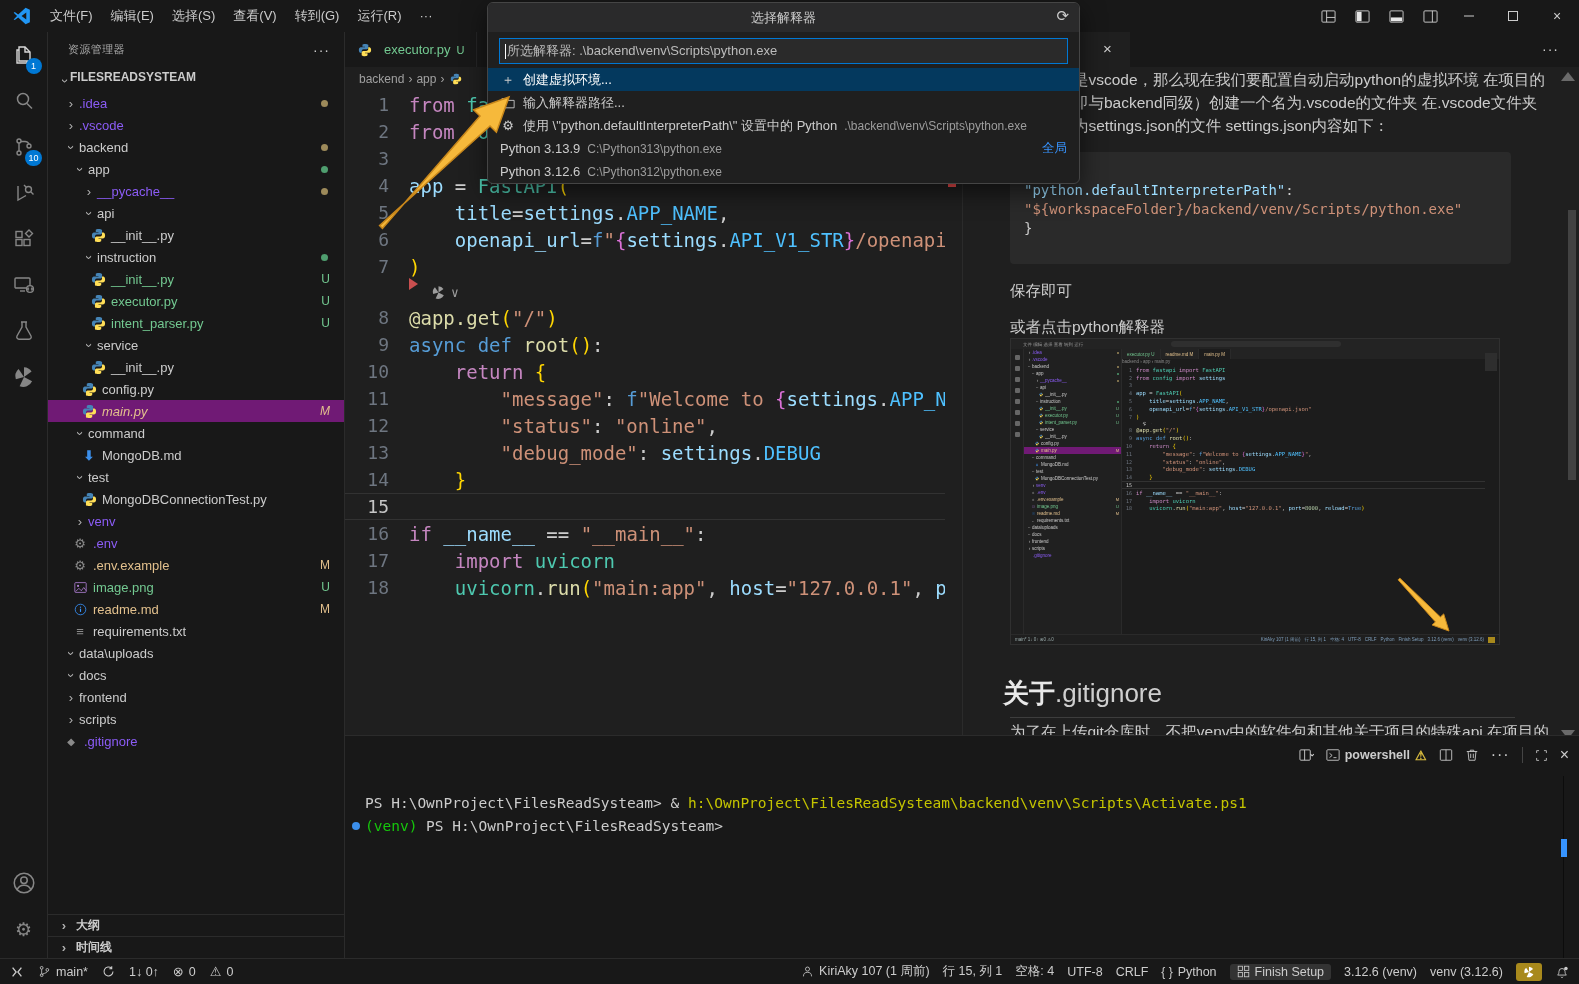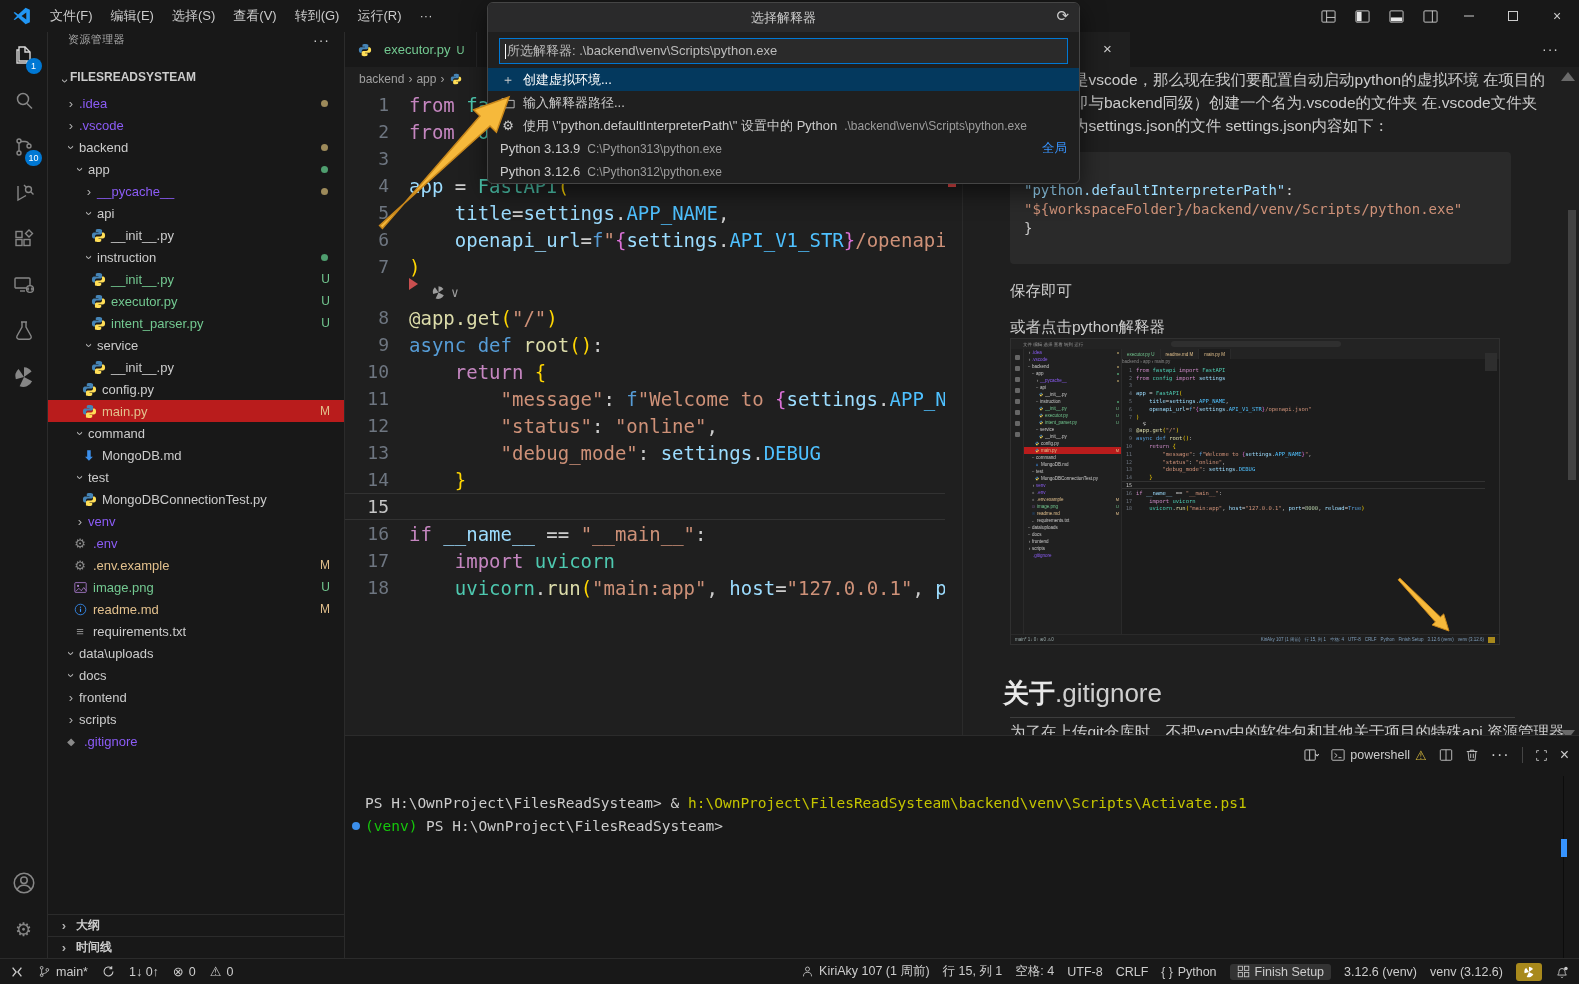--- a/index.html
+++ b/index.html
@@ -21,28 +21,28 @@
     display:flex; flex-direction:column; align-items:center; }
   .act-item { width:48px; height:46px; display:flex; align-items:center; justify-content:center; position:relative; color:#868686; }
   .act-item.active { color:#d7d7d7; }
   .act-badge { position:absolute; right:6px; bottom:4px; min-width:16px; height:16px; border-radius:9px; background:#0078d4;
     color:#fff; font-size:9px; display:flex; align-items:center; justify-content:center; padding:0 3px; }
   .act-spacer { margin-top:auto; }
   .gear-glyph { font-size:19px; color:#868686; }
 
   
   #sidebar { left:48px; top:32px; width:297px; height:926px; background:#181818; border-right:1px solid #2b2b2b; }
-  #sb-head { position:absolute; left:0; top:0; width:100%; height:35px; display:flex; }
+  #sb-head { position:absolute; left:0; top:0; width:100%; height:35px; display:flex; align-items:center; }
   #sb-title { font-size:11px; color:#a8a8a8; margin-left:20px; letter-spacing:.4px; }
   #sb-more { margin-left:auto; margin-right:14px; color:#ccc; font-size:14px; letter-spacing:1px; }
   #root-row { position:absolute; left:0; top:38px; width:100%; height:22px; display:flex; }
   #root-label { font-size:12px; font-weight:bold; color:#ccc; }
   #tree { position:absolute; left:0; top:60px; width:100%; }
   .trow { height:22px; display:flex; align-items:center; font-size:13px; position:relative; white-space:nowrap; }
-  .trow.sel { background:#b91c1c; }
+  .trow.sel { background:#701a75;font-style:italic; }
   .chev { width:16px; color:#b0b0b0; font-size:13px; display:inline-flex; justify-content:center; flex:none; }
   .chev.open { transform:rotate(90deg); }
   .ficon { width:16px; height:16px; margin-right:5px; flex:none; display:inline-flex; align-items:center; justify-content:center; }
   .tlabel { color:#cccccc; }
   .tlabel.dim { color:#8b5cf6; }
   .tlabel.green { color:#73c991; }
   .tlabel.mod { color:#e2c08d; }
   .tbadge { position:absolute; right:14px; font-size:12px; }
   .tbadge.U { color:#73c991; } .tbadge.M { color:#e2c08d; }
   .tdot { position:absolute; right:16px; width:7px; height:7px; border-radius:50%; }
@@ -842,37 +842,37 @@
             <span class="mini-gold"></span>
           </span>
         </div>
       <svg class="abs" style="left:0;top:0;" width="490" height="307">
         <polygon points="387.1,240.8 424.4,282.9 421.1,286 438,292 432.7,274.9 429.4,278 388.9,239.2" fill="#f6b93b" stroke="#c8871b" stroke-width="1"></polygon>
       </svg>
     </div>
 
     <div id="pv-heading"><b>关于</b><span style="color:#cfcfcf;">.gitignore</span></div>
     <div id="pv-rule"></div>
-    <div id="pv-bottom">为了在上传git仓库时，不把venv中的软件包和其他关于项目的特殊api 资源管理器</div>
+    <div id="pv-bottom">为了在上传git仓库时，不把venv中的软件包和其他关于项目的特殊api 在项目的</div>
 
     <div id="pv-scroll"></div>
     <div id="pv-arrow-up" class="pv-arrow"></div>
     <div id="pv-arrow-dn" class="pv-arrow"></div>
   </div>
 
   <div id="panel" class="abs">
     <div id="panel-ctrl">
       <span>
           <svg width="15" height="15" viewBox="0 0 16 16" fill="none" stroke="#ccc">
             <rect x="1" y="2" width="11" height="11" rx="1"></rect>
             <path d="M6 2v11"></path>
             <path d="M12.2 6.5 14 8.3 15.8 6.5" stroke-width="1.2"></path>
           </svg>
         </span>
-      <span style="display:flex; align-items:center; gap:5px;">
+      <span style="display:flex; align-items:center; gap:5px;font-weight:bold;">
         <svg width="14" height="14" viewBox="0 0 16 16" fill="none" stroke="#ccc">
             <rect x="1" y="2" width="14" height="12" rx="1"></rect>
             <path d="M4 6l3 2.5L4 11M8.5 11H12"></path>
           </svg>
         <span class="lbl">powershell</span>
         <span class="warn">⚠</span>
       </span>
       <span>
           <svg width="14" height="14" viewBox="0 0 16 16" fill="none" stroke="#ccc">
             <rect x="1.5" y="2" width="13" height="12" rx="1"></rect>

